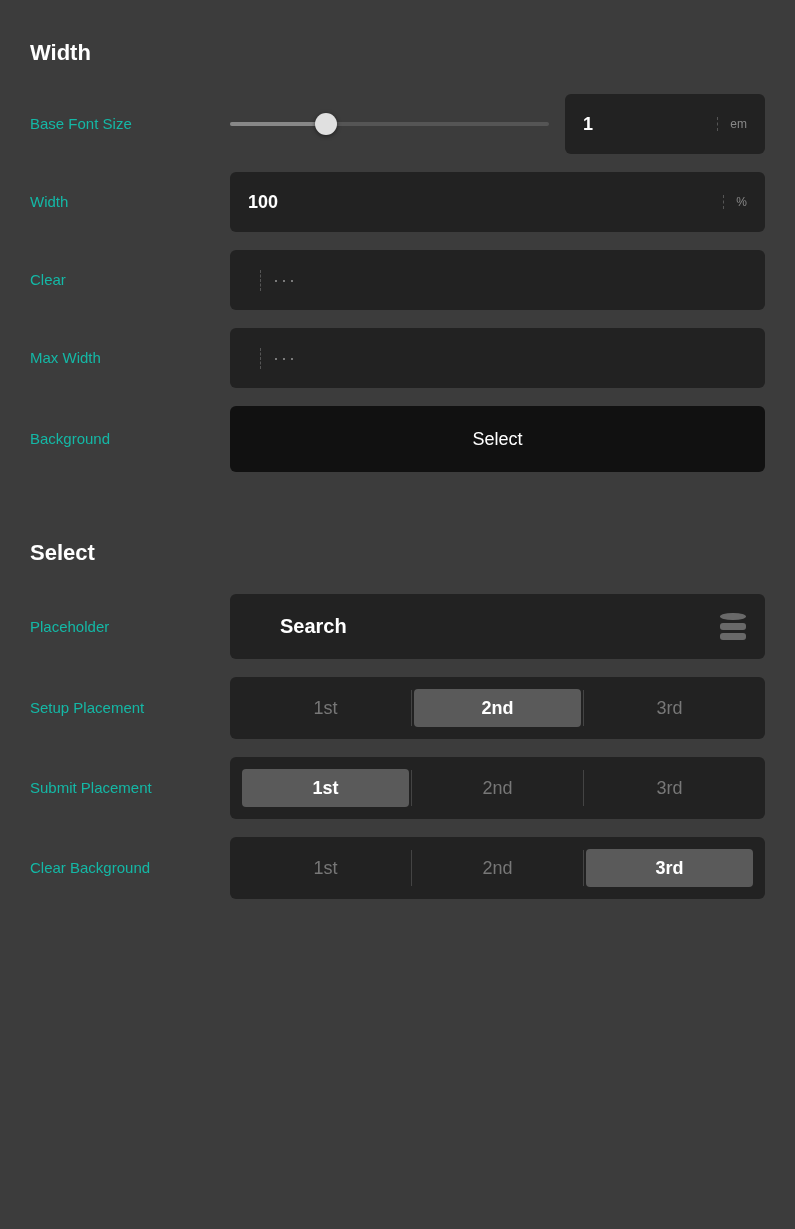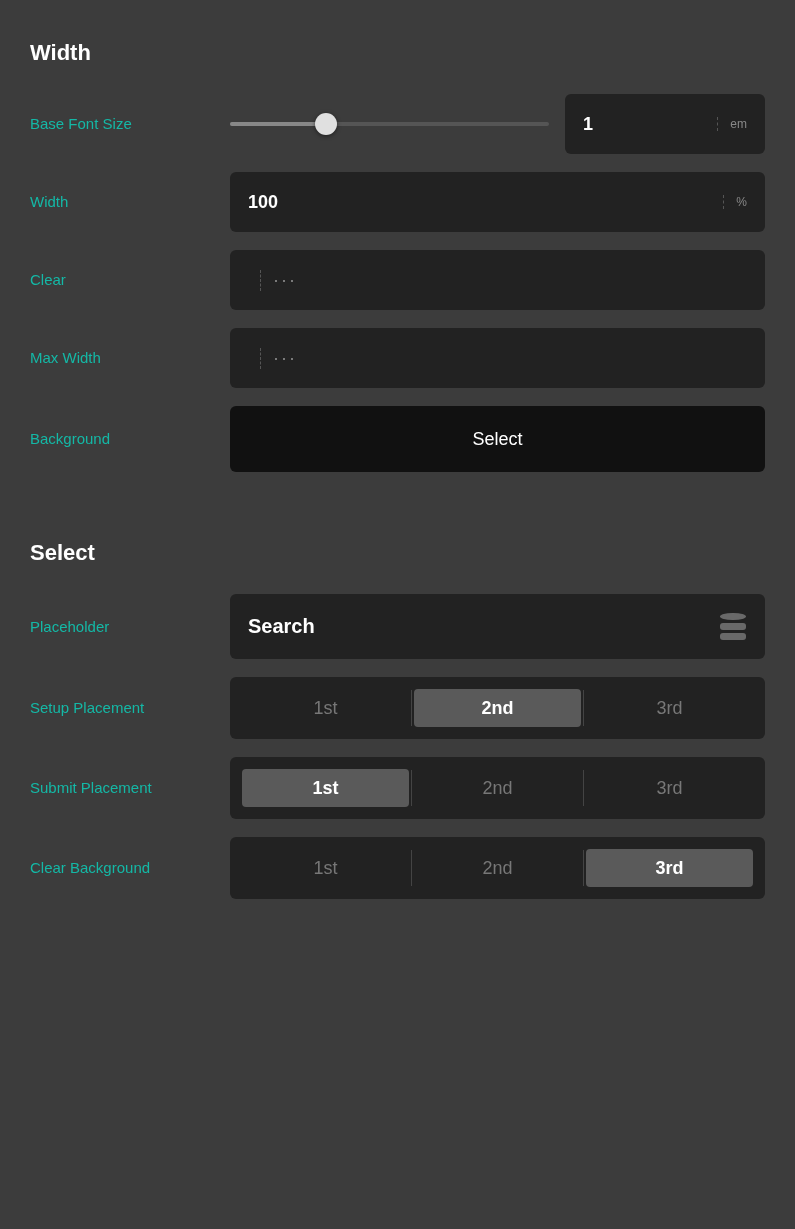--- a/index.html
+++ b/index.html
@@ -151,20 +151,21 @@
       height: 65px;
       padding: 0 18px;
       width: 100%;
     }
 
     .placeholder-box .ph-value {
       font-size: 20px;
       font-weight: 700;
       color: #fff;
       flex: 1;
+      margin-left: 32px;
     }
 
     .placeholder-box .db-icon {
       width: 28px;
       height: 28px;
       display: flex;
       flex-direction: column;
       align-items: center;
       justify-content: center;
       gap: 3px;

